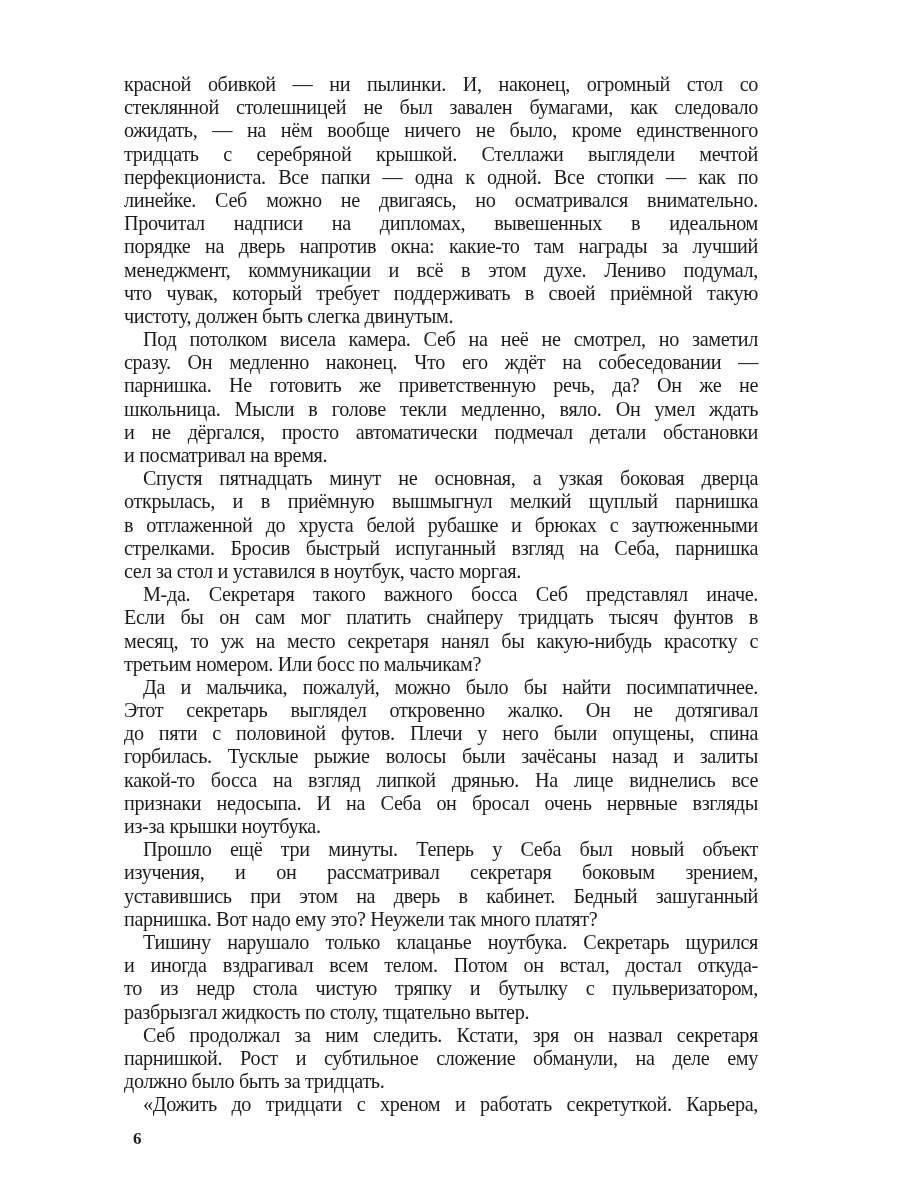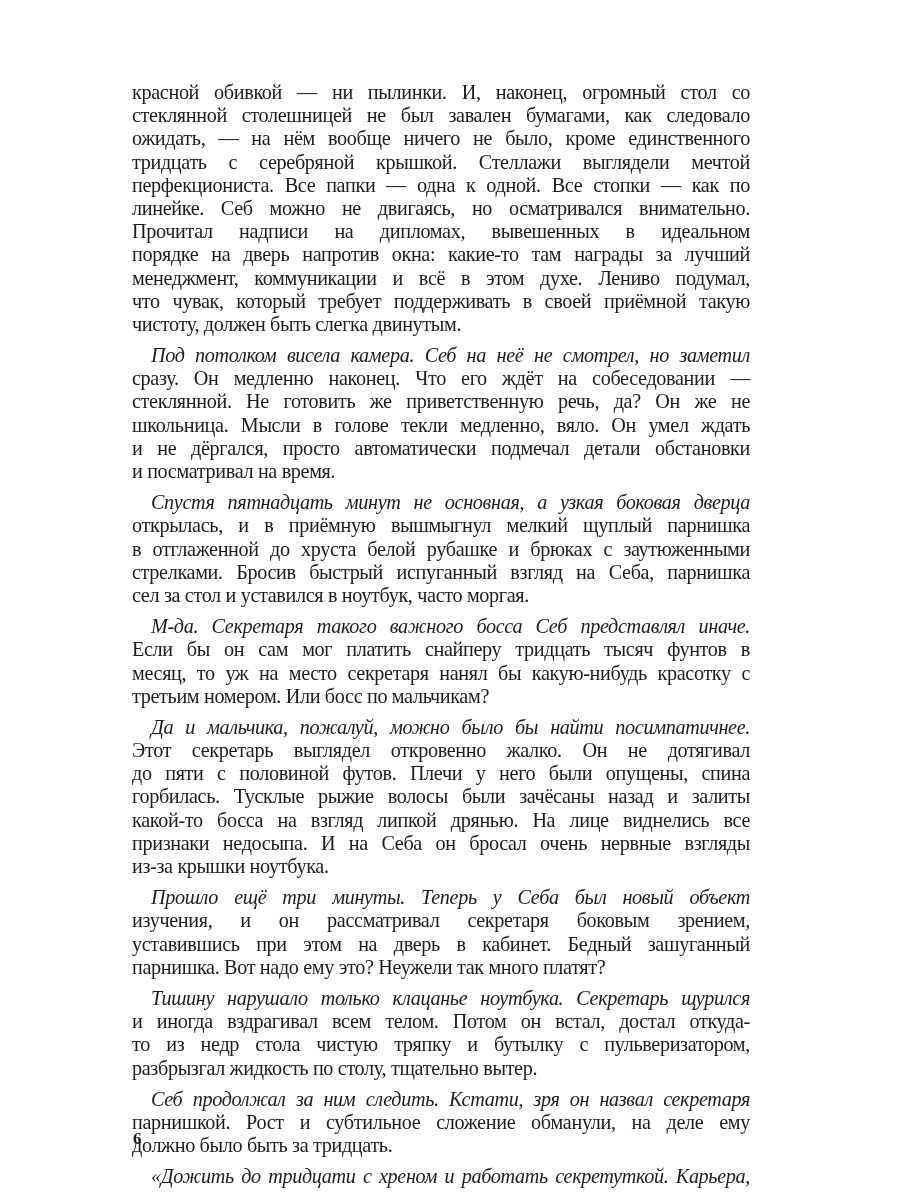--- a/index.html
+++ b/index.html
@@ -17,36 +17,35 @@
       position: absolute;
       left: 124px;
       top: 73px;
       width: 634px;
       font-family: "Liberation Serif", "DejaVu Serif", serif;
       font-size: 20.2px;
       color: #1c1c1c;
       letter-spacing: -0.35px;
     }
     .para {
-      margin: 8px;
+      margin: 0;
     }
     .line {
       display: block;
       height: 23.2px;
       line-height: 23.2px;
       white-space: nowrap;
       text-align: justify;
       text-align-last: justify;
     }
     .line.last {
       text-align-last: left;
     }
     .line.indent {
       padding-left: 19px;
-      font-style: italic;
     }
     .page-number {
       position: absolute;
       left: 133px;
       top: 1129px;
       font-family: "Liberation Serif", "DejaVu Serif", serif;
       font-weight: bold;
       font-size: 17px;
       color: #1c1c1c;
     }
@@ -64,21 +63,21 @@
       <span class="line">линейке. Себ можно не двигаясь, но осматривался внимательно.</span>
       <span class="line">Прочитал надписи на дипломах, вывешенных в идеальном</span>
       <span class="line">порядке на дверь напротив окна: какие-то там награды за лучший</span>
       <span class="line">менеджмент, коммуникации и всё в этом духе. Лениво подумал,</span>
       <span class="line">что чувак, который требует поддерживать в своей приёмной такую</span>
       <span class="line last">чистоту, должен быть слегка двинутым.</span>
     </div>
     <div class="para">
       <span class="line indent">Под потолком висела камера. Себ на неё не смотрел, но заметил</span>
       <span class="line">сразу. Он медленно наконец. Что его ждёт на собеседовании —</span>
-      <span class="line">стеклянной. Не готовить же приветственную речь, да? Он же не</span>
+      <span class="line">парнишка. Не готовить же приветственную речь, да? Он же не</span>
       <span class="line">школьница. Мысли в голове текли медленно, вяло. Он умел ждать</span>
       <span class="line">и не дёргался, просто автоматически подмечал детали обстановки</span>
       <span class="line last">и посматривал на время.</span>
     </div>
     <div class="para">
       <span class="line indent">Спустя пятнадцать минут не основная, а узкая боковая дверца</span>
       <span class="line">открылась, и в приёмную вышмыгнул мелкий щуплый парнишка</span>
       <span class="line">в отглаженной до хруста белой рубашке и брюках с заутюженными</span>
       <span class="line">стрелками. Бросив быстрый испуганный взгляд на Себа, парнишка</span>
       <span class="line last">сел за стол и уставился в ноутбук, часто моргая.</span>

